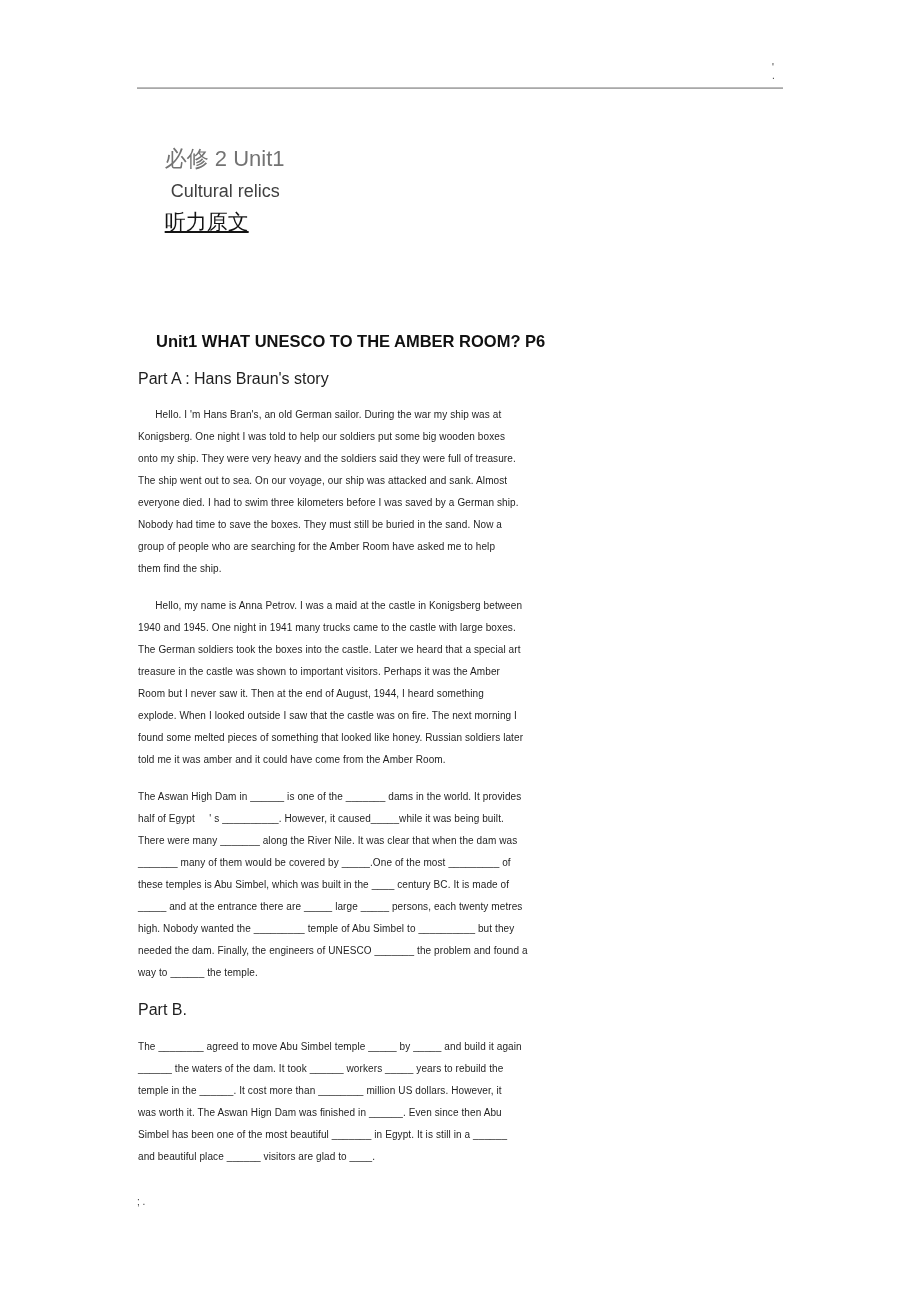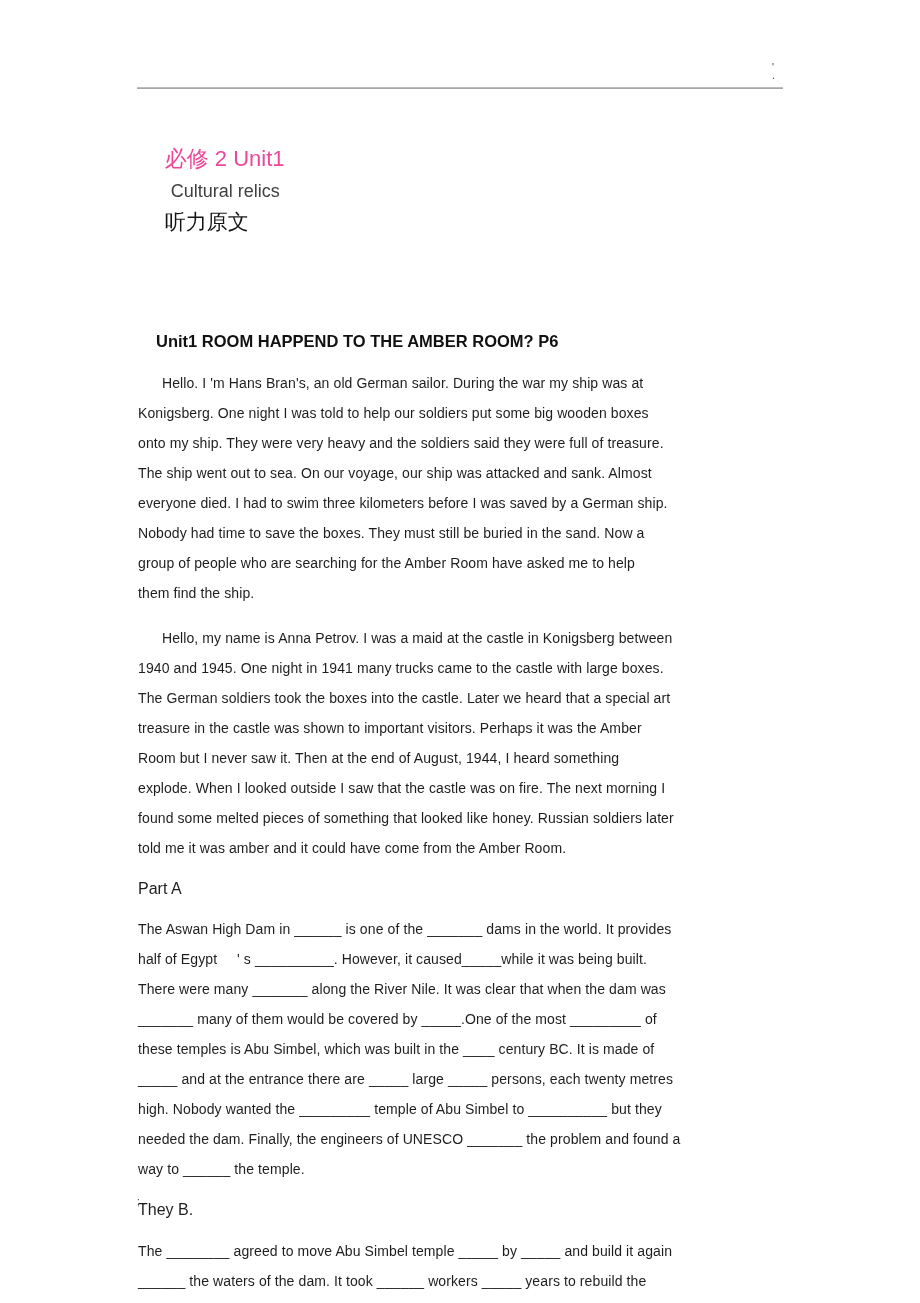--- a/index.html
+++ b/index.html
@@ -49,50 +49,51 @@
     top: 0;
     width: 680px;
   }
   .doc-title {
     margin-top: 114px;
     line-height: 30px;
     white-space: pre-wrap;
   }
   .t-cn-prefix {
     font-size: 22px;
-    color: #ec4899;
+    color: #737373;
   }
   .t-en {
     font-size: 18px;
     margin: 0 4px 0 6px;
     color: #404040;
   }
   .t-cn-suffix {
     font-size: 21px;
     color: #141414;
+    text-decoration: underline;
   }
   .h1 {
     margin-top: 62px;
     padding-left: 18px;
     font-size: 16.5px;
     font-weight: 700;
     line-height: 21.5px;
     color: #111111;
     white-space: pre-wrap;
   }
   .label {
     margin-top: 15px;
     font-size: 16px;
     line-height: 21.5px;
     white-space: pre-wrap;
   }
   p.body {
     margin-top: 15px;
-    font-size: 14px;
-    line-height: 30px;
+    font-size: 10px;
+    line-height: 22px;
     white-space: pre-wrap;
     letter-spacing: 0.1px;
   }
 </style>
 </head>
 <body>
 
 <div class="page">
 
   <div class="top-rule"></div>
@@ -101,22 +102,23 @@
 .</div>
 
   <div class="content">
 
     <div class="doc-title">
       <span class="t-cn-prefix">必修 2 Unit1</span>
       <span class="t-en">Cultural relics</span>
       <span class="t-cn-suffix">听力原文</span>
     </div>
 
-    <div class="h1">Unit1 ROOM HAPPEND TO THE AMBER ROOM? P6</div>
+    <div class="h1">Unit1 WHAT UNESCO TO THE AMBER ROOM? P6</div>
 
+    <div class="label">Part A : Hans Braun's story</div>
 
     <p class="body">      Hello. I 'm Hans Bran's, an old German sailor. During the war my ship was at
 Konigsberg. One night I was told to help our soldiers put some big wooden boxes
 onto my ship. They were very heavy and the soldiers said they were full of treasure.
 The ship went out to sea. On our voyage, our ship was attacked and sank. Almost
 everyone died. I had to swim three kilometers before I was saved by a German ship.
 Nobody had time to save the boxes. They must still be buried in the sand. Now a
 group of people who are searching for the Amber Room have asked me to help
 them find the ship.</p>
 
@@ -124,33 +126,32 @@
     <p class="body">      Hello, my name is Anna Petrov. I was a maid at the castle in Konigsberg between
 1940 and 1945. One night in 1941 many trucks came to the castle with large boxes.
 The German soldiers took the boxes into the castle. Later we heard that a special art
 treasure in the castle was shown to important visitors. Perhaps it was the Amber
 Room but I never saw it. Then at the end of August, 1944, I heard something
 explode. When I looked outside I saw that the castle was on fire. The next morning I
 found some melted pieces of something that looked like honey. Russian soldiers later
 told me it was amber and it could have come from the Amber Room.</p>
 
 
-    <div class="label">Part A</div>
 
     <p class="body">The Aswan High Dam in ______ is one of the _______ dams in the world. It provides
 half of Egypt     ' s __________. However, it caused_____while it was being built.
 There were many _______ along the River Nile. It was clear that when the dam was
 _______ many of them would be covered by _____.One of the most _________ of
 these temples is Abu Simbel, which was built in the ____ century BC. It is made of
 _____ and at the entrance there are _____ large _____ persons, each twenty metres
 high. Nobody wanted the _________ temple of Abu Simbel to __________ but they
 needed the dam. Finally, the engineers of UNESCO _______ the problem and found a
 way to ______ the temple.</p>
 
-    <div class="label">They B.</div>
+    <div class="label">Part B.</div>
 
     <p class="body">The ________ agreed to move Abu Simbel temple _____ by _____ and build it again
 ______ the waters of the dam. It took ______ workers _____ years to rebuild the
 temple in the ______. It cost more than ________ million US dollars. However, it
 was worth it. The Aswan Hign Dam was finished in ______. Even since then Abu
 Simbel has been one of the most beautiful _______ in Egypt. It is still in a ______
 and beautiful place ______ visitors are glad to ____.</p>
 
   </div>
 

